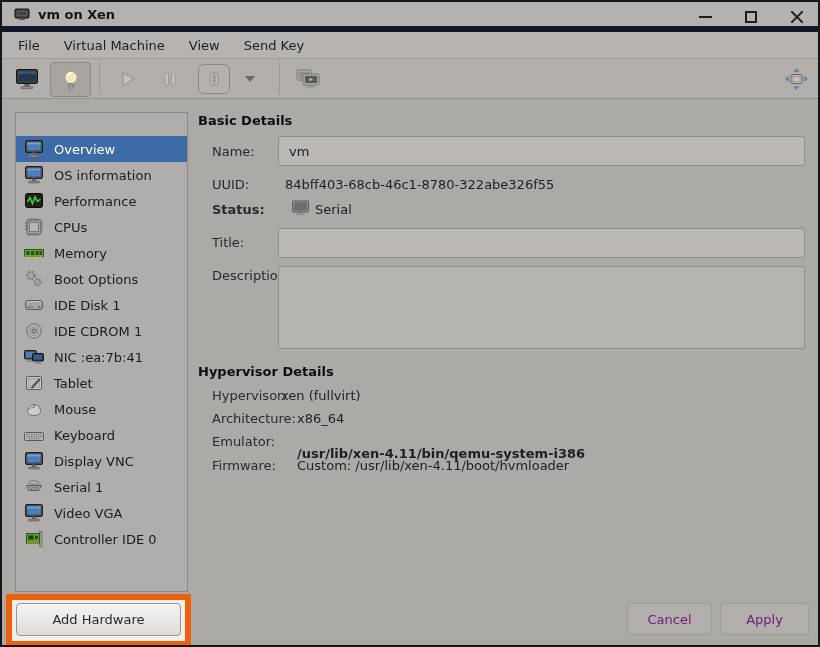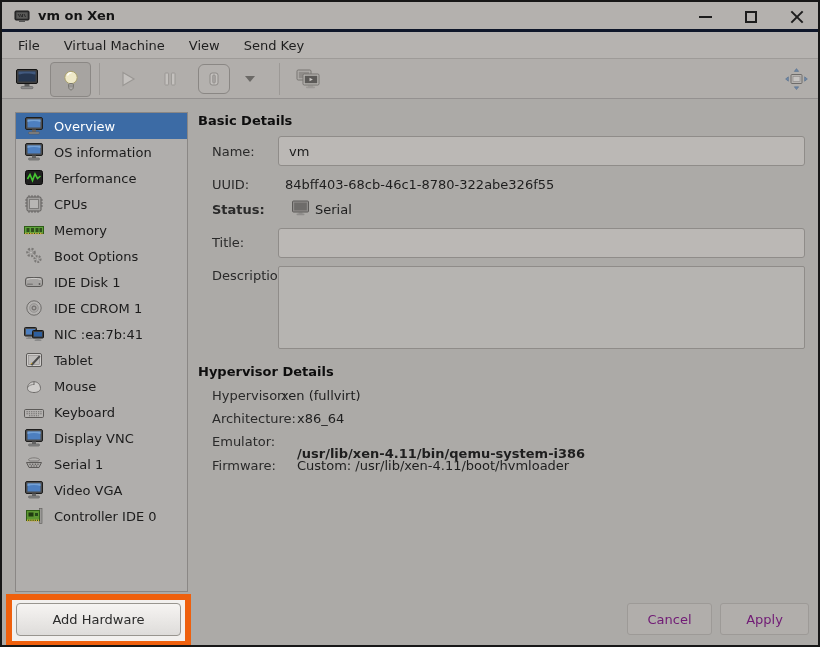--- a/index.html
+++ b/index.html
@@ -8,21 +8,21 @@
     font-family: "DejaVu Sans", "Liberation Sans", sans-serif;
     font-size: 13px; color: #1c1c1c; background:#aeaca9;
   }
   .window {
     position: relative; width: 820px; height: 647px;
     border: 2px solid #171717; background: #acaaa7; overflow: hidden;
   }
   
   .titlebar {
     position:absolute; left:0; top:0; right:0; height:30px;
-    background:#b4b1ae; border-bottom:3px solid #0f172a;
+    background:#b4b1ae; border-bottom:6px solid #0f172a;
     display:flex; align-items:center; padding-left:12px;
   }
   .titlebar .app-icon { width:16px; height:16px; margin-right:8px; display:inline-block; }
   .titlebar .title { font-weight:bold; color:#141414; }
   .win-controls { position:absolute; right:10px; top:0; height:30px; display:flex; align-items:center; gap:24px; }
   .wc { width:22px; height:22px; display:flex; align-items:center; justify-content:center; cursor:default; }
   .glyph-min { width:13px; height:0; border-bottom:2px solid #1d1d1d; display:block; }
   .glyph-max { width:12px; height:12px; border:2px solid #1d1d1d; display:block; }
   .glyph-close { position:relative; width:14px; height:14px; display:block; }
   .glyph-close i { position:absolute; left:-1px; top:6px; width:16px; height:2px; background:#1d1d1d; }
@@ -47,21 +47,21 @@
   .shutdown-frame { border:1px solid #8a8784; border-radius:6px; background:#b4b1ae; }
   .chev { width:0; height:0; border-left:5px solid transparent; border-right:5px solid transparent; border-top:6px solid #6b6966; }
   
   .side-list {
     position:absolute; left:13px; top:110px; width:173px; height:480px;
     background:#b0aeac; border:1px solid #8a8785;
   }
   .side-item { position:relative; height:26px; display:flex; align-items:center; padding-left:6px; }
   .side-item .ic { width:24px; height:20px; display:flex; align-items:center; justify-content:center; flex:0 0 24px; }
   .side-item .lbl { margin-left:8px; color:#1b1b1b; white-space:nowrap; }
-  .side-item.selected { background:#3c6ba5; }
+  .side-item.selected { background:#3c6ba5;margin-top:23px; }
   .side-item.selected .lbl { color:#ffffff; }
   
   .hl-box {
     position:absolute; left:4px; top:592px; width:185px; height:53px;
     border:6px solid #ef600d; background:#f2f0ee;
   }
   .add-hw-btn {
     position:absolute; left:14px; top:601px; width:165px; height:33px;
     background:linear-gradient(#f6f4f2,#dedcda);
     border:1px solid #98958f; border-radius:4px;

